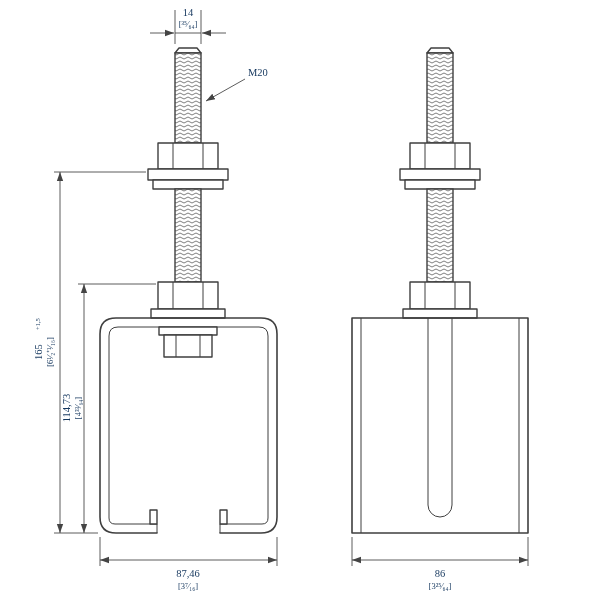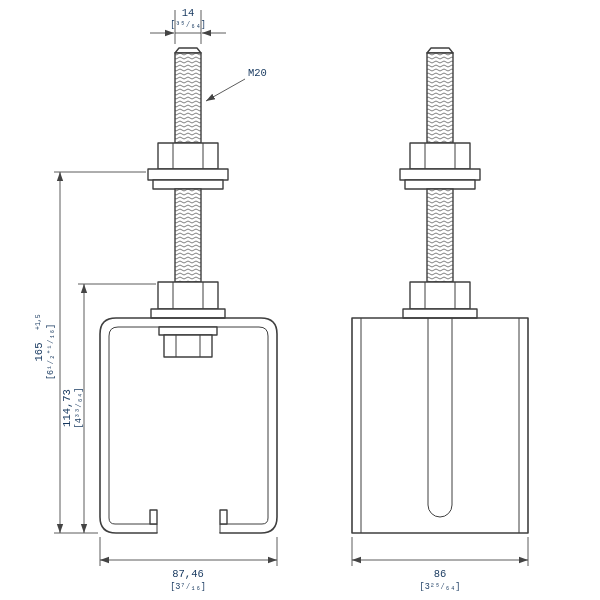--- a/index.html
+++ b/index.html
@@ -1,17 +1,17 @@
 <!DOCTYPE html>
 <html><head>
 <meta charset="utf-8">
 <style>
   html,body{margin:0;padding:0;background:#fff;}
   .canvas{position:relative;width:544px;height:600px;background:#ffffff;overflow:hidden;
-          font-family:Liberation Mono, monospace;}
+          font-family:Liberation Serif, serif;}
   svg{display:block;}
   .outline{fill:none;stroke:#3f3f3f;stroke-width:1.6;stroke-linejoin:round;stroke-linecap:round;}
   .part{fill:#ffffff;stroke:#3f3f3f;stroke-width:1.4;stroke-linejoin:round;}
   .thread{fill:url(#threadpat);stroke:#3f3f3f;stroke-width:1.4;}
   .detail{fill:none;stroke:#3f3f3f;stroke-width:1;}
   .dimline{fill:none;stroke:#4a4a4a;stroke-width:0.9;}
   .dmm{fill:#15375e;font-size:10.5px;}
   .din{fill:#15375e;font-size:8.5px;}
   .dtol{fill:#15375e;font-size:6.5px;}
 </style>

